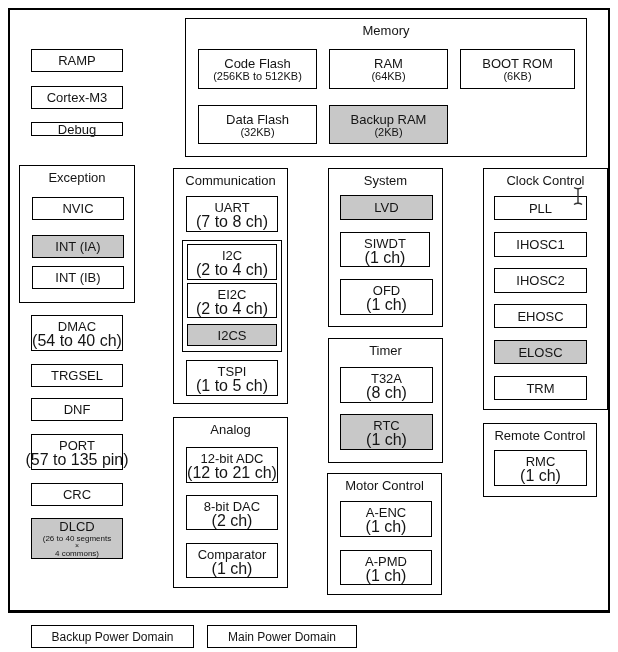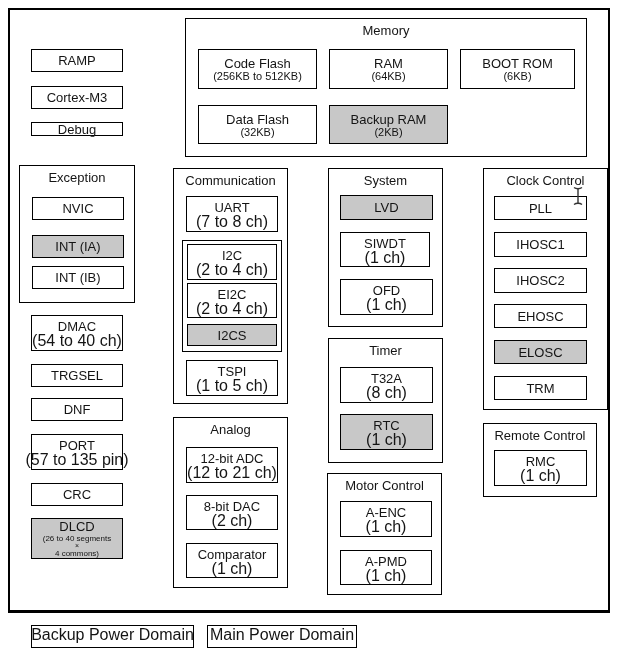--- a/index.html
+++ b/index.html
@@ -27,22 +27,22 @@
     position:absolute;box-sizing:border-box;border:1.4px solid #000;background:#fff;
   }
   .gray{background:var(--backup-fill,#c8c8c8);}
   .lbl{font-size:13px;line-height:15px;white-space:nowrap;}
   .sub{font-size:16px;line-height:13px;white-space:nowrap;}
   .sub-sm{font-size:11px;line-height:11px;white-space:nowrap;}
   .sub-xs{font-size:8px;line-height:9px;white-space:nowrap;}
   .sub-xxs{font-size:7px;line-height:6px;white-space:nowrap;}
   .legend-box{
     position:absolute;box-sizing:border-box;border:1.4px solid #000;background:#fff;
-    display:flex;align-items:flex-start;justify-content:center;
-    font-size:16px;white-space:nowrap;
+    display:flex;align-items:center;justify-content:center;
+    font-size:12px;white-space:nowrap;
   }
   .cursor{position:absolute;pointer-events:none;}
 </style>
 </head>
 <body>
 
 <div class="stage">
 
   <div class="outer" style="left:8px;top:8px;width:602px;height:605px"></div>
 

